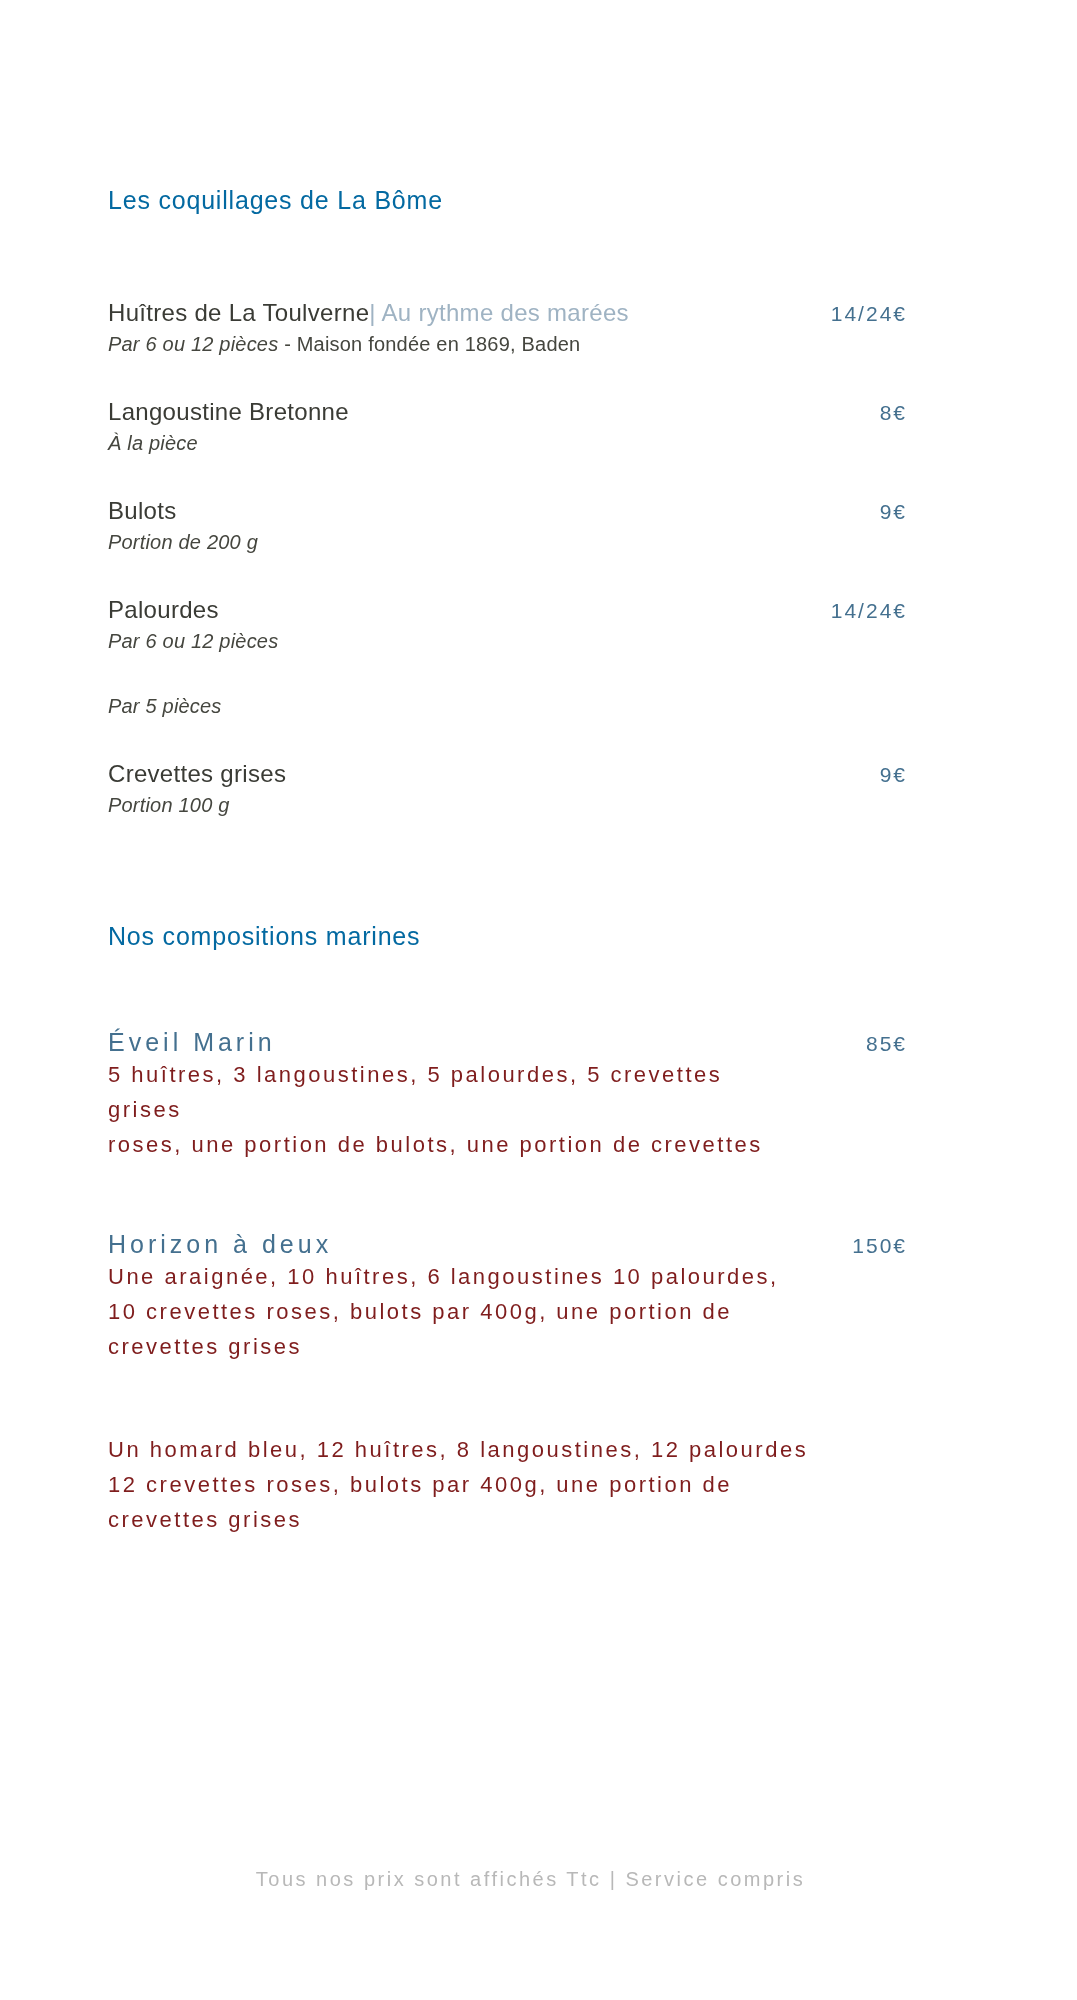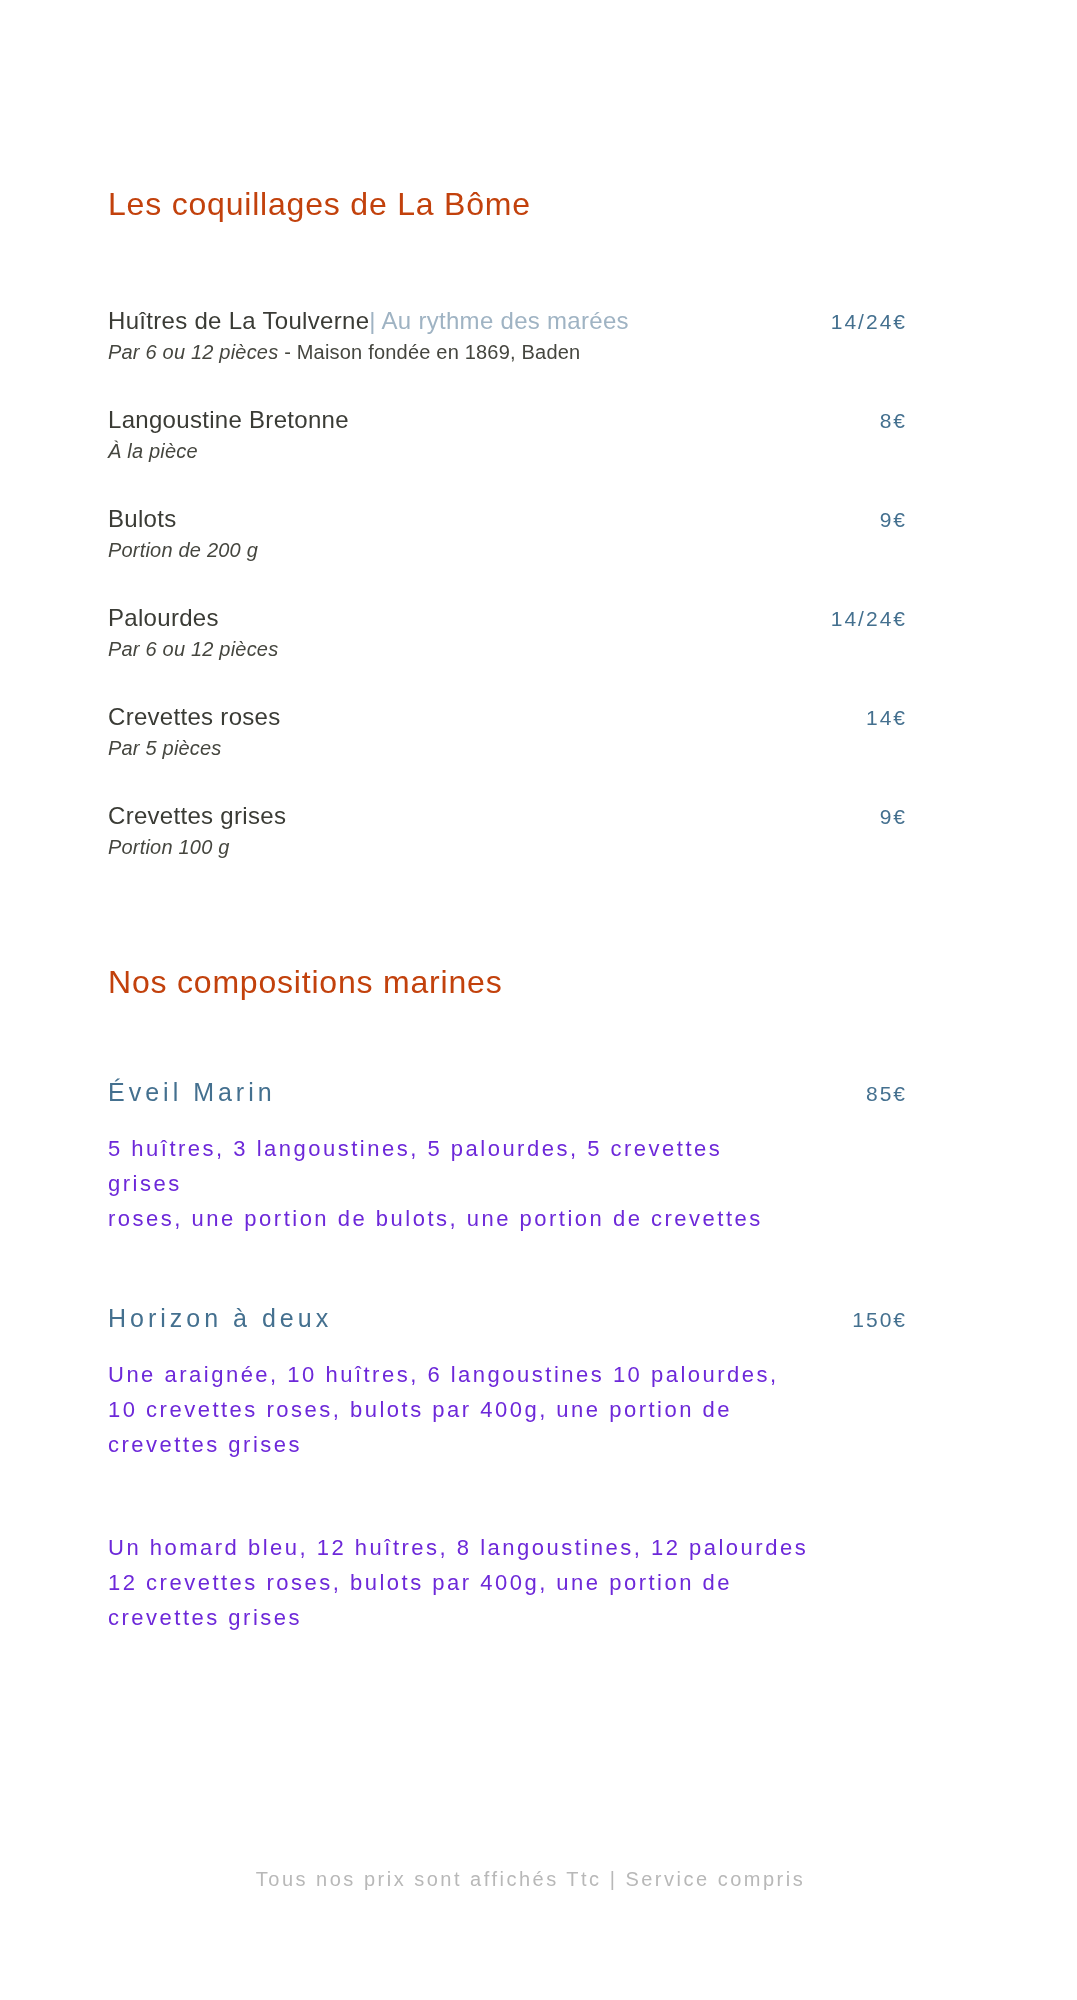--- a/index.html
+++ b/index.html
@@ -12,23 +12,23 @@
     width: 1077px;
     height: 2000px;
     background: #ffffff;
     font-family: "Liberation Sans", sans-serif;
     overflow: hidden;
   }
   .content {
     padding: 186px 170px 0 108px;
   }
   .section-title {
-    font-size: 32px;
+    font-size: 25px;
     font-weight: 400;
-    color: #c2410c;
+    color: #0369a1;
     letter-spacing: 0.8px;
     margin: 0;
   }
   .section-title.first {
     margin-bottom: 84px;
   }
   .section-title.second {
     margin-top: 105px;
     margin-bottom: 77px;
   }
@@ -68,23 +68,23 @@
   }
   .compo {
     margin-bottom: 68px;
   }
   .compo-name {
     font-size: 25px;
     color: #44708f;
     letter-spacing: 4px;
   }
   .compo-desc {
-    margin-top: 24px;
+    margin-top: 0;
     font-size: 22px;
-    color: #6d28d9;
+    color: #7f1d1d;
     letter-spacing: 2.5px;
     line-height: 35px;
   }
   .footer {
     position: absolute;
     left: 0;
     right: 16px;
     top: 1868px;
     text-align: center;
     font-size: 20px;
@@ -126,24 +126,20 @@
 
     <div class="shellfish-item">
       <div class="item-row">
         <div class="item-name">Palourdes</div>
         <div class="price">14/24€</div>
       </div>
       <div class="item-sub">Par 6 ou 12 pièces</div>
     </div>
 
     <div class="shellfish-item">
-      <div class="item-row">
-        <div class="item-name">Crevettes roses</div>
-        <div class="price">14€</div>
-      </div>
       <div class="item-sub">Par 5 pièces</div>
     </div>
 
     <div class="shellfish-item">
       <div class="item-row">
         <div class="item-name">Crevettes grises</div>
         <div class="price">9€</div>
       </div>
       <div class="item-sub">Portion 100 g</div>
     </div>

